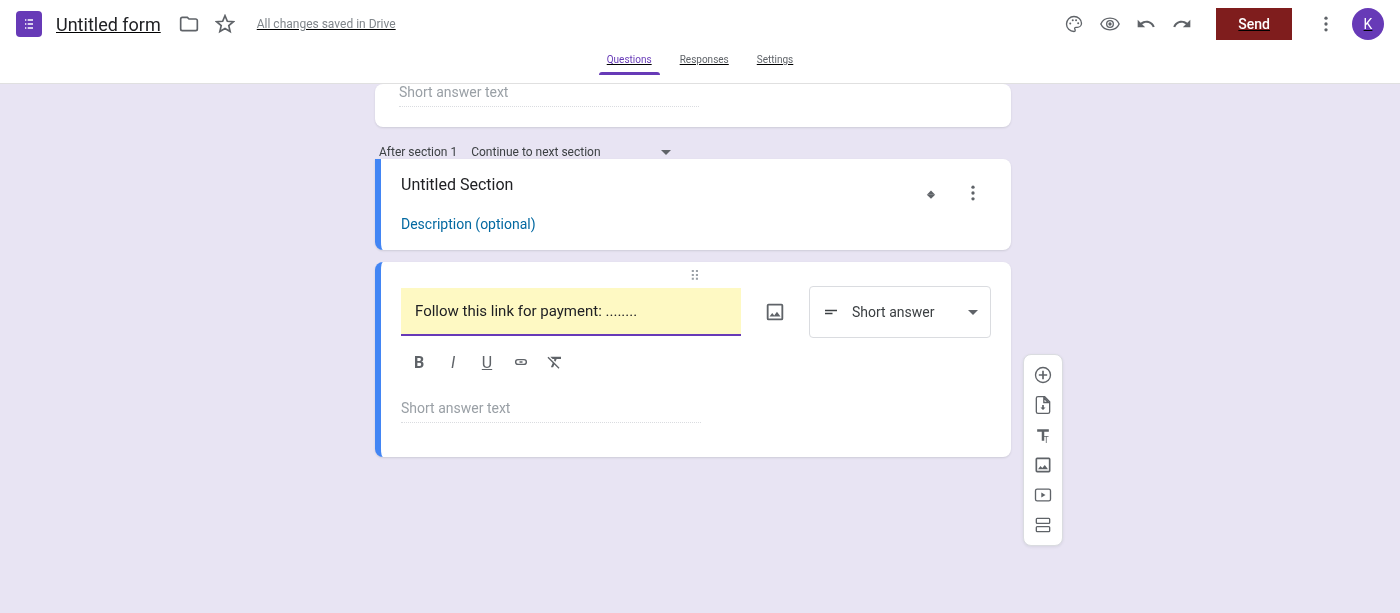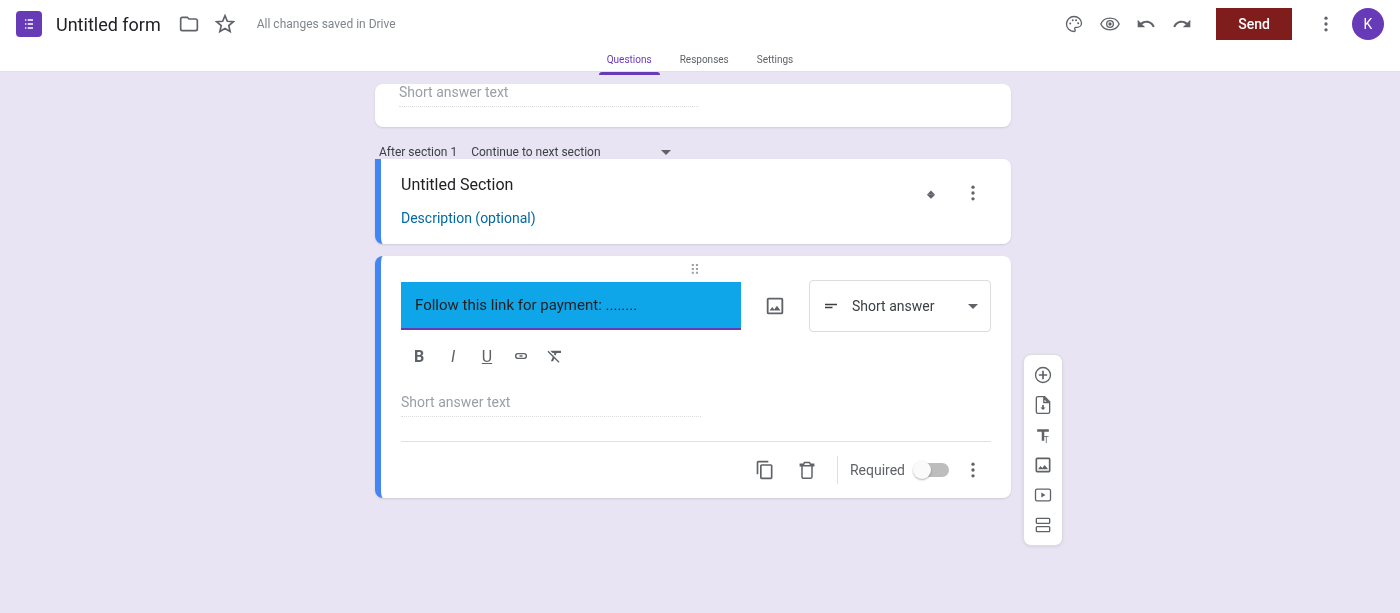--- a/index.html
+++ b/index.html
@@ -1,19 +1,19 @@
 <!DOCTYPE html>
 <html><head>
 <meta charset="utf-8">
 <style>
   * { box-sizing: border-box; margin: 0; padding: 0; font-family: Roboto, Arial, sans-serif; }
   body { width: 1400px; height: 613px; background: #e8e4f3; overflow: hidden; position: relative; }
 
   
-  .header { background: #fff; height: 72px; border-bottom: 1px solid #e0e0e0; position: relative; }
+  .header { background: #fff; height: 84px; border-bottom: 1px solid #e0e0e0; position: relative; text-decoration: underline; }
   .header-top { display: flex; align-items: center; height: 48px; padding: 0 16px; }
   .logo { width: 26px; height: 26px; background: #673ab7; border-radius: 4px; display: flex; align-items: center; justify-content: center; margin-right: 14px; }
   .logo svg { width: 16px; height: 16px; }
   .form-title { font-size: 18px; color: #202124; margin-right: 10px; }
   .icon-btn { width: 36px; height: 36px; display: flex; align-items: center; justify-content: center; border-radius: 50%; cursor: pointer; color: #5f6368; fill: #5f6368; }
   .icon-btn svg { width: 20px; height: 20px; }
   .saved-text { font-size: 12px; color: #80868b; margin-left: 14px; }
   .spacer { flex: 1; }
   .send-btn { background: #7f1d1d; color: #fff; border: none; border-radius: 0; padding: 8px 22px; font-size: 14px; font-weight: 500; cursor: pointer; margin: 0 16px; }
   .avatar { width: 32px; height: 32px; border-radius: 50%; background: #673ab7; color: #fff; display: flex; align-items: center; justify-content: center; font-size: 14px; margin-left: 8px; }
@@ -36,30 +36,30 @@
   
   .after-row { display: flex; align-items: center; gap: 14px; margin: 18px 4px 0; font-size: 12px; color: #3c4043; }
   .after-select { display: flex; align-items: center; gap: 60px; color: #3c4043; }
 
   
   .section-badge { background: #673ab7; color: #fff; display: inline-block; padding: 10px 16px; border-radius: 8px 8px 0 0; font-size: 14px; margin-top: 42px; }
 
   
   .section-header-card { border-left: 6px solid #4285f4; border-radius: 0 8px 8px 8px; padding: 16px 20px 18px; display: flex; align-items: flex-start; }
   .section-header-main { flex: 1; }
-  .sec-title { font-size: 16px; color: #202124; margin-bottom: 16px; }
+  .sec-title { font-size: 16px; color: #202124; margin-bottom: 22px; }
   .sec-desc { font-size: 14px; color: #0369a1; }
   .sec-actions { display: flex; gap: 6px; align-items: center; margin-left: 8px; }
 
   
   .question-card { border-left: 6px solid #4285f4; margin-top: 12px; padding: 0 20px 10px 20px; }
   .drag-handle { text-align: center; color: #9aa0a6; font-size: 14px; padding: 6px 0 2px; letter-spacing: 2px; cursor: grab; }
   .q-row { display: flex; gap: 14px; align-items: center; }
   .q-input-wrap { flex: 1; }
-  .q-input { width: 100%; background: #0ea5e9; border: none; border-bottom: 2px solid #673ab7; padding: 14px 14px; font-size: 15px; color: #202124; outline: none; }
+  .q-input { width: 100%; background: #fef9c3; border: none; border-bottom: 2px solid #673ab7; padding: 14px 14px; font-size: 15px; color: #202124; outline: none; }
   .img-btn { width: 40px; height: 40px; border: none; background: none; display: flex; align-items: center; justify-content: center; color: #5f6368; cursor: pointer; }
   .type-select { border: 1px solid #dadce0; border-radius: 4px; height: 52px; width: 182px; display: flex; align-items: center; padding: 0 12px; gap: 12px; font-size: 14px; color: #3c4043; cursor: pointer; }
   .type-select .arrow { margin-left: auto; }
 
   .format-bar { display: flex; gap: 6px; margin-top: 10px; padding-left: 4px; }
   .fmt { width: 28px; height: 28px; display: flex; align-items: center; justify-content: center; color: #5f6368; cursor: pointer; font-size: 16px; }
 
   .sa-text { font-size: 14px; color: #9aa0a6; border-bottom: 1px dotted #dadce0; padding-bottom: 6px; width: 300px; margin-top: 24px; margin-bottom: 24px; }
 
   .q-footer { border-top: 1px solid #e0e0e0; display: flex; align-items: center; justify-content: flex-end; gap: 6px; padding-top: 10px; margin-top: 6px; }
@@ -226,42 +226,20 @@
         </div>
         <div class="fmt">
           <svg viewBox="0 0 24 24" width="18" height="18">
               <path d="M3.27 5L2 6.27l6.97 6.97L6.5 19h3l1.57-3.66L16.73 21 18 19.73 3.27 5zM6 5v.18L8.82 8h2.4l-.72 1.68 2.1 2.1L14.21 8H20V5H6z"></path>
             </svg>
         </div>
       </div>
 
       <div class="sa-text">Short answer text</div>
 
-      <div class="q-footer">
-        <div class="foot-btn">
-          <svg viewBox="0 0 24 24" width="20" height="20">
-              <path d="M16 1H4a2 2 0 00-2 2v14h2V3h12V1zm3 4H8a2 2 0 00-2 2v14a2 2 0 002 2h11a2 2 0 002-2V7a2 2 0 00-2-2zm0 16H8V7h11v14z"></path>
-            </svg>
-        </div>
-        <div class="foot-btn">
-          <svg viewBox="0 0 24 24" width="20" height="20">
-              <path d="M6 7h12v13a2 2 0 01-2 2H8a2 2 0 01-2-2V7zm3-4h6l1 2h4v2H4V5h4l1-2z" fill="none" stroke="#5f6368" stroke-width="1.8"></path>
-            </svg>
-        </div>
-        <div class="divider-v"></div>
-        <span class="req-label">Required</span>
-        <div class="toggle"></div>
-        <div class="foot-btn">
-          <svg viewBox="0 0 24 24" width="20" height="20">
-              <circle cx="12" cy="5" r="2"></circle>
-              <circle cx="12" cy="12" r="2"></circle>
-              <circle cx="12" cy="19" r="2"></circle>
-            </svg>
-        </div>
-      </div>
     </div>
 
   </div>
 
   <div class="float-sidebar">
     <div class="side-btn">
       <svg viewBox="0 0 24 24">
           <circle cx="12" cy="12" r="9" fill="none" stroke="#5f6368" stroke-width="1.6"></circle>
           <path d="M11 7h2v10h-2zM7 11h10v2H7z"></path>
         </svg>

